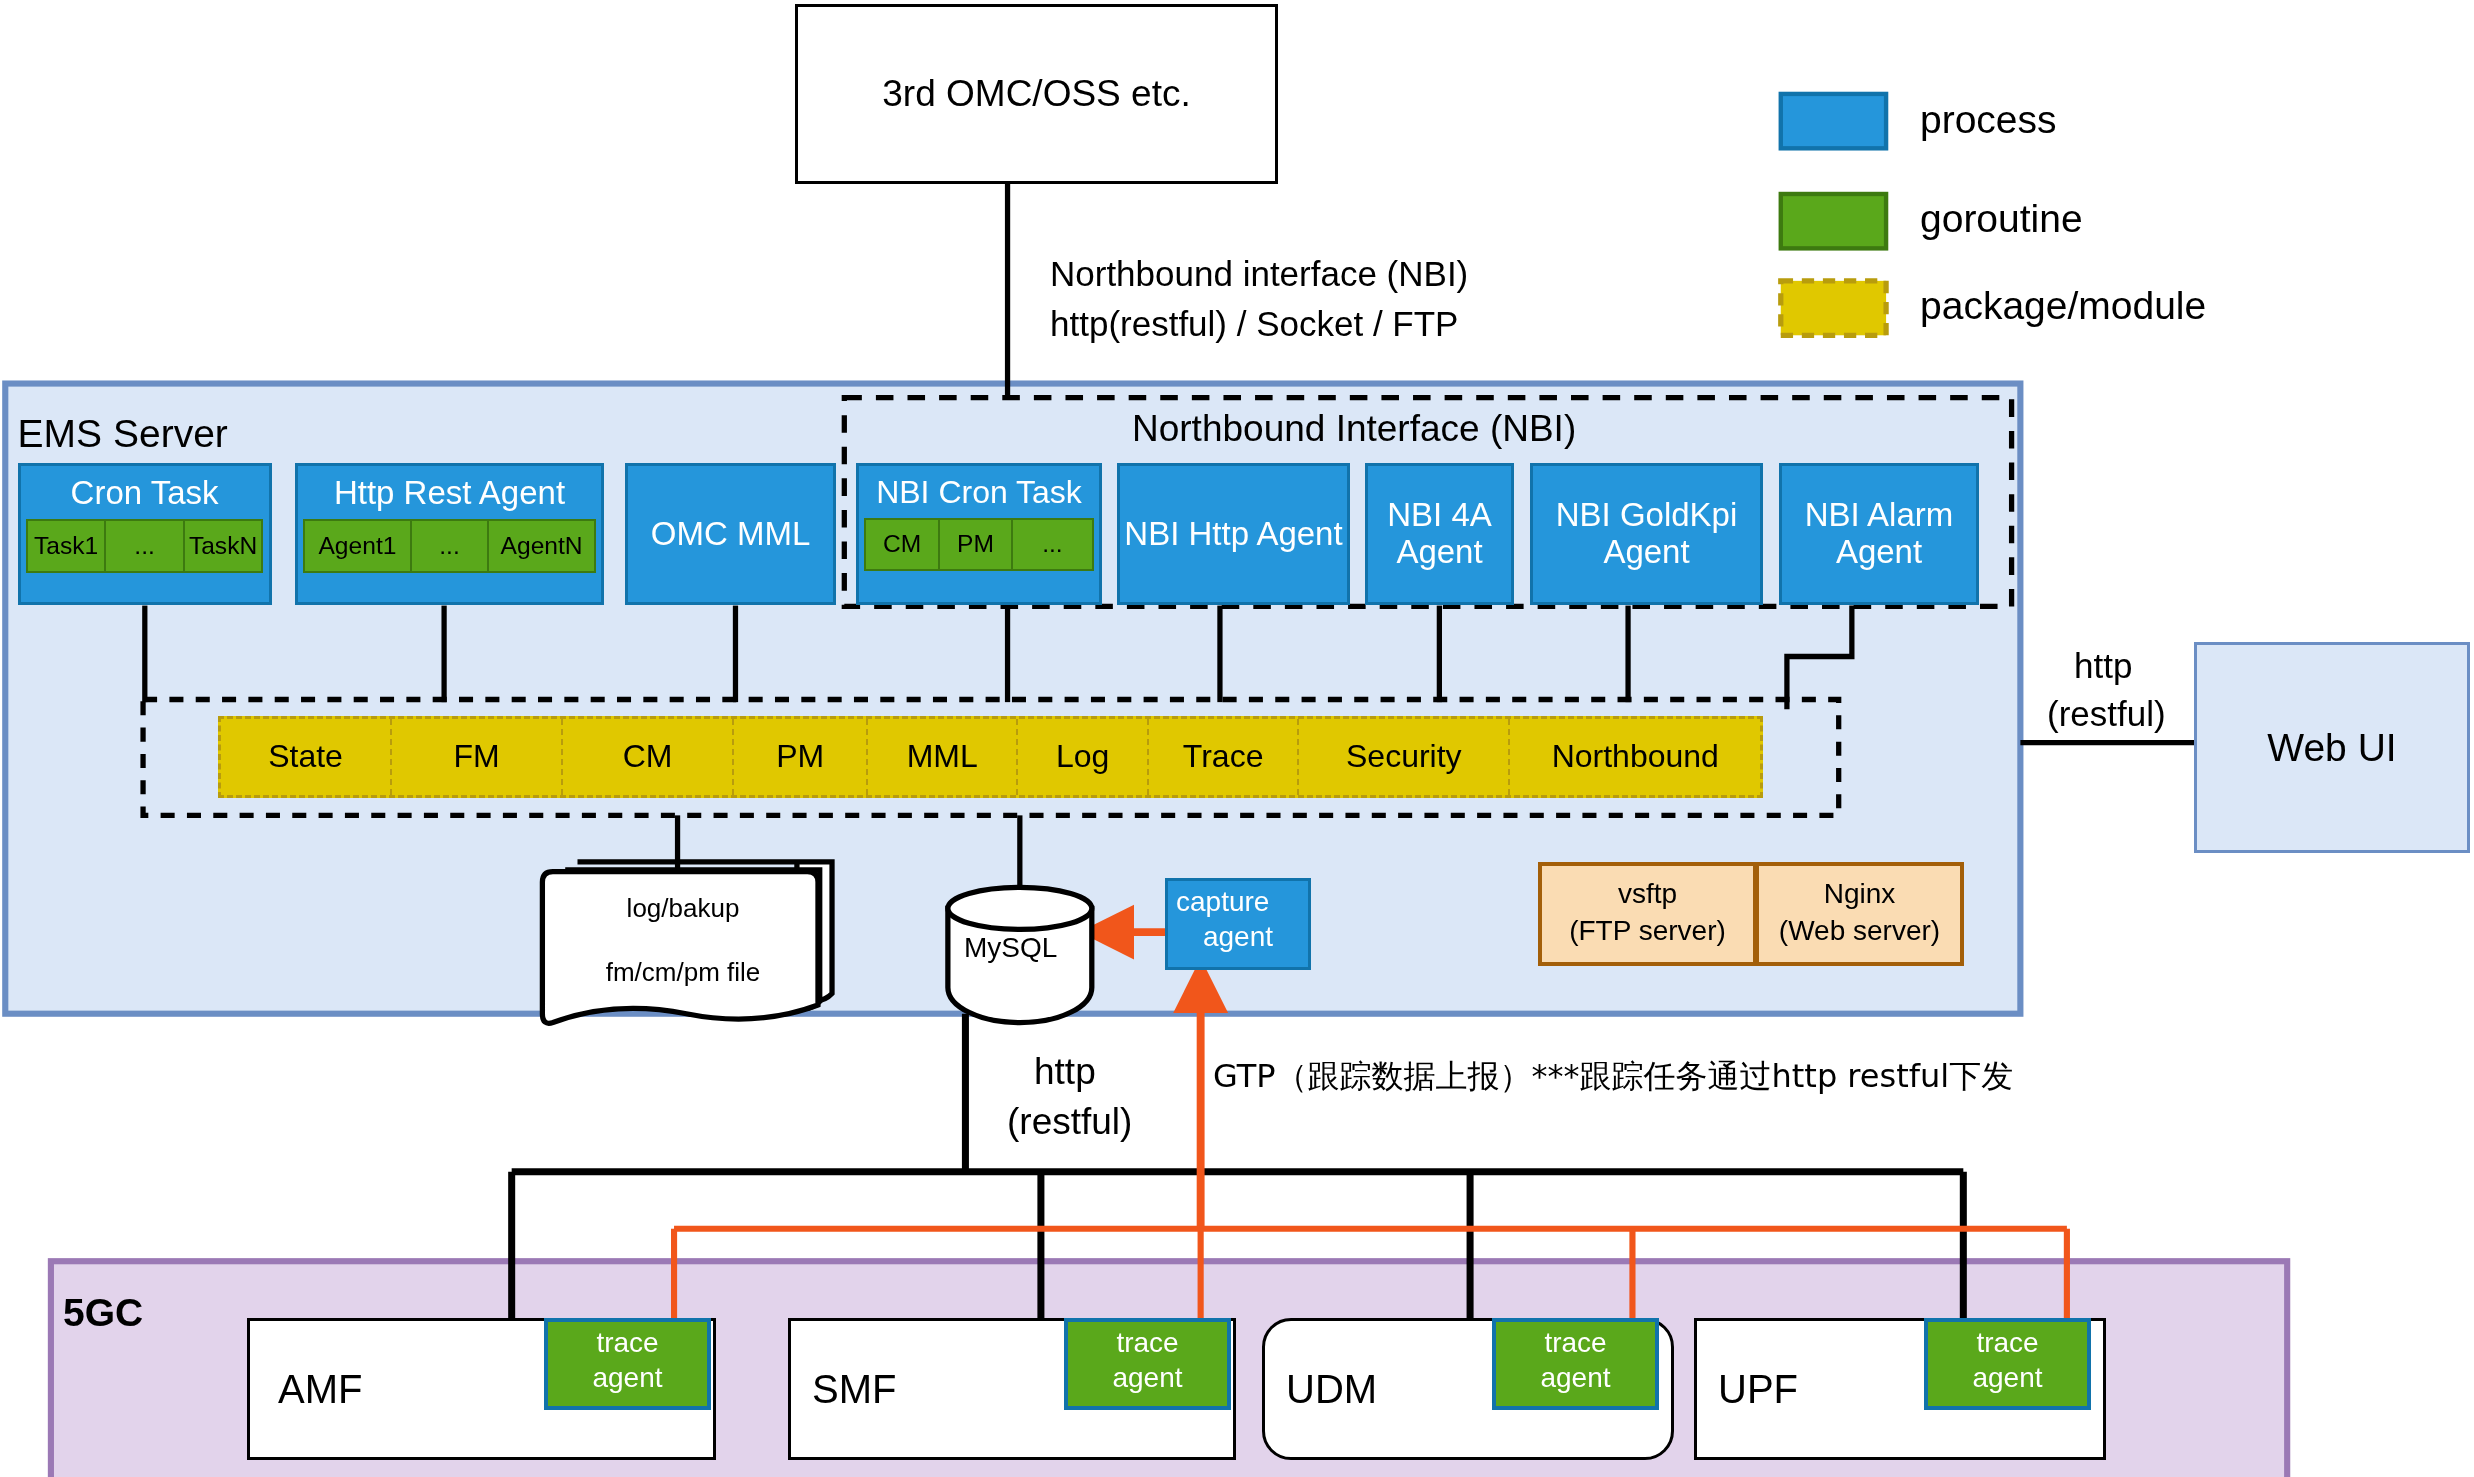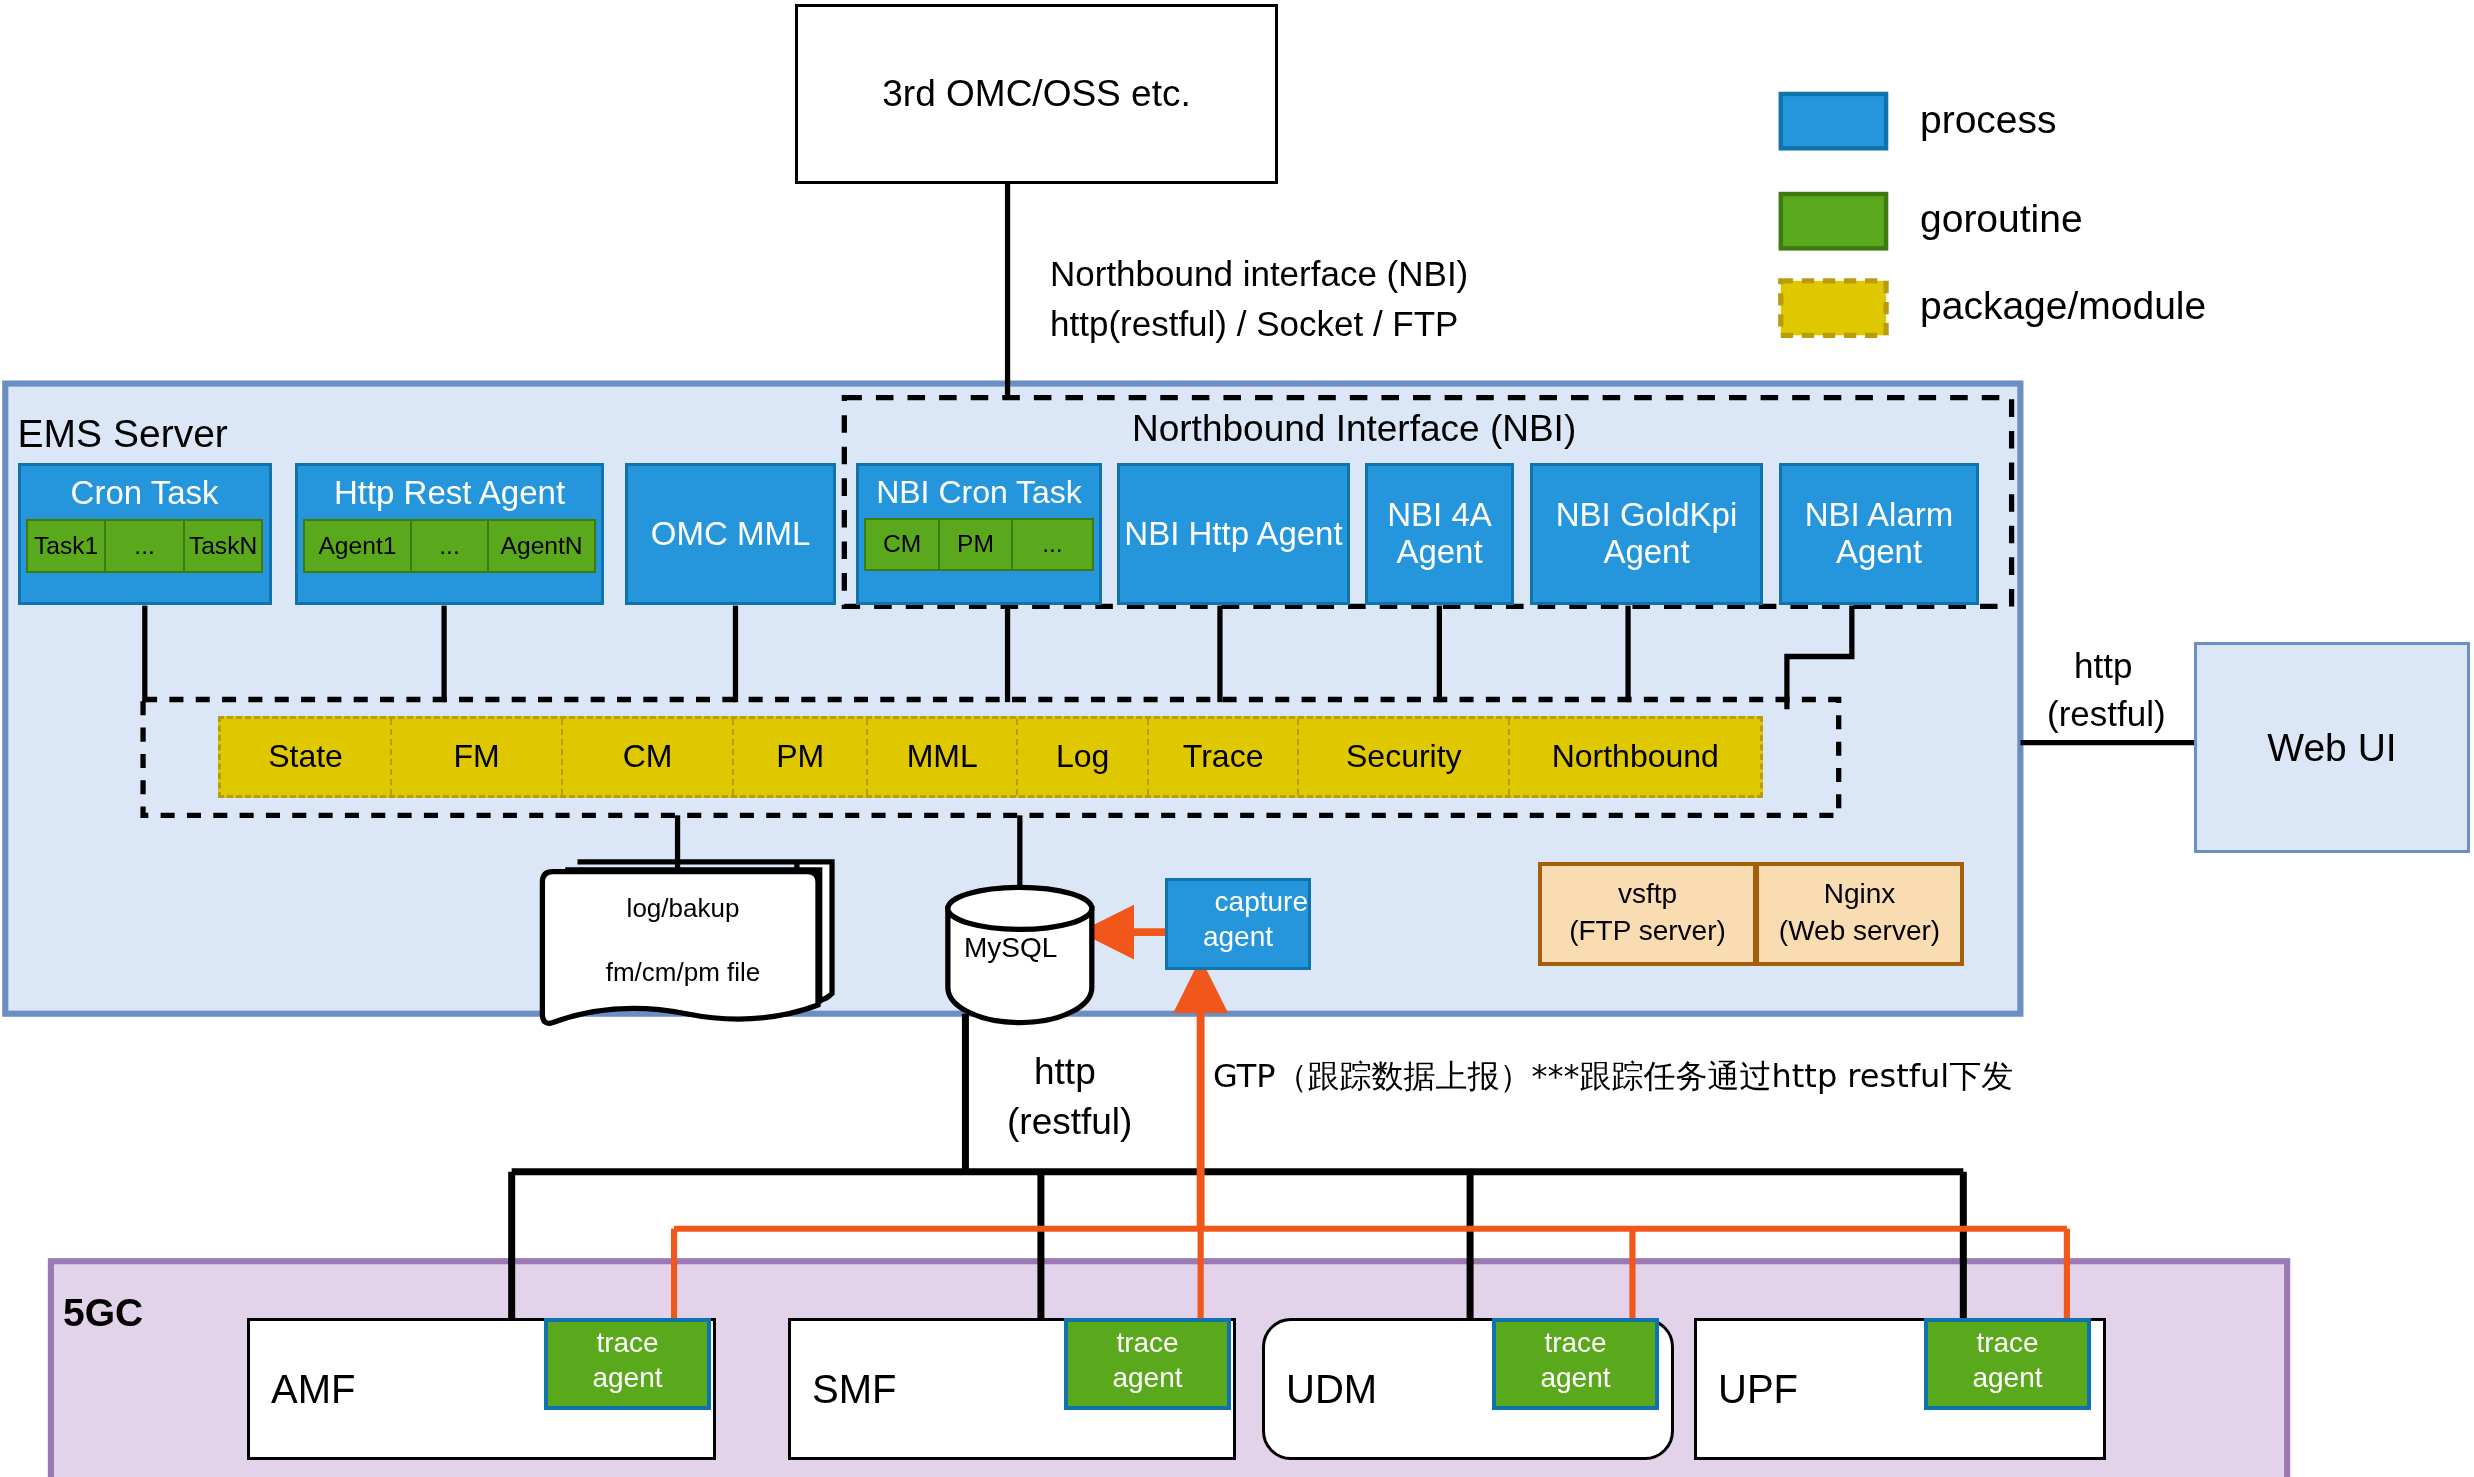--- a/index.html
+++ b/index.html
@@ -198,21 +198,21 @@
   </div>
 
   <div class="stack-label" style="left:560px;top:891px;width:246px;font-size:26px;">
     <div>log/bakup</div>
     <div style="margin-top:29px;">fm/cm/pm file</div>
   </div>
 
   <div class="lbl" style="left:964px;top:921px;font-size:28px;margin-top:10px;">MySQL</div>
 
   <div class="node proc" style="left:1165px;top:878px;width:146px;height:92px;display:block;font-size:28px;padding-top:5.3px;">
-    <div style="text-align:right;padding-left:8px;">capture</div>
+    <div style="text-align:left;padding-left:8px;">capture</div>
     <div style="text-align:center;margin-top:3.5px;">agent</div>
   </div>
 
   <div class="node ftpbox" style="left:1538px;top:862px;width:219px;height:104px;display:block;font-size:28px;padding-top:12.3px;">
     <div style="text-align:center;">vsftp</div>
     <div style="text-align:center;margin-top:5.3px;">(FTP server)</div>
   </div>
   <div class="node ftpbox" style="left:1755px;top:862px;width:209px;height:104px;display:block;font-size:28px;padding-top:12.3px;">
     <div style="text-align:center;">Nginx</div>
     <div style="text-align:center;margin-top:5.3px;">(Web server)</div>
@@ -224,21 +224,21 @@
     <span>Web UI</span>
   </div>
 
   <div class="lbl" style="left:1034px;top:1050px;font-size:37px;">http</div>
   <div class="lbl" style="left:1007px;top:1100px;font-size:37px;">(restful)</div>
 
   <div class="lbl" style="left:1213px;top:1057px;font-size:32px;font-family:'DejaVu Sans',sans-serif;">GTP（跟踪数据上报）***跟踪任务通过http restful下发</div>
 
   <div class="lbl" style="left:63px;top:1290px;font-size:39px;font-weight:bold;">5GC</div>
 
-  <div class="node white-box" style="left:247px;top:1318px;width:469px;height:142px;justify-content:flex-start;font-size:40px;padding-left:21px;">
+  <div class="node white-box" style="left:247px;top:1318px;width:469px;height:142px;justify-content:flex-start;font-size:40px;padding-left:28px;">
     <span>AMF</span>
   </div>
   <div class="node gor-w" style="left:544px;top:1318px;width:167px;height:92px;display:block;font-size:28px;padding-top:5.3px;">
     <div style="text-align:center;">trace</div>
     <div style="text-align:center;margin-top:3.5px;">agent</div>
   </div>
 
   <div class="node white-box" style="left:788px;top:1318px;width:448px;height:142px;justify-content:flex-start;font-size:40px;padding-left:21px;">
     <span>SMF</span>
   </div>

